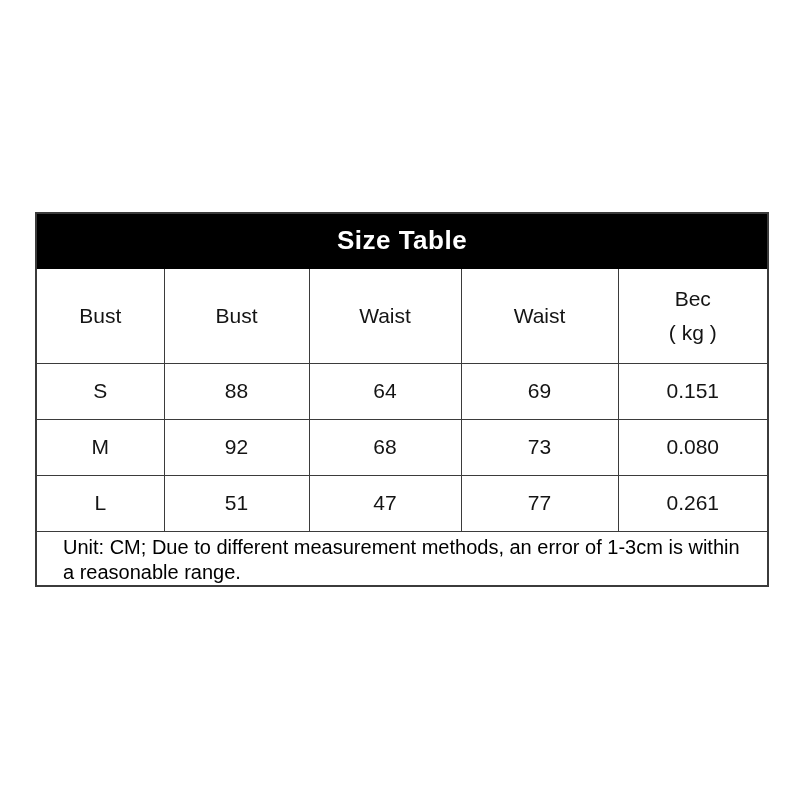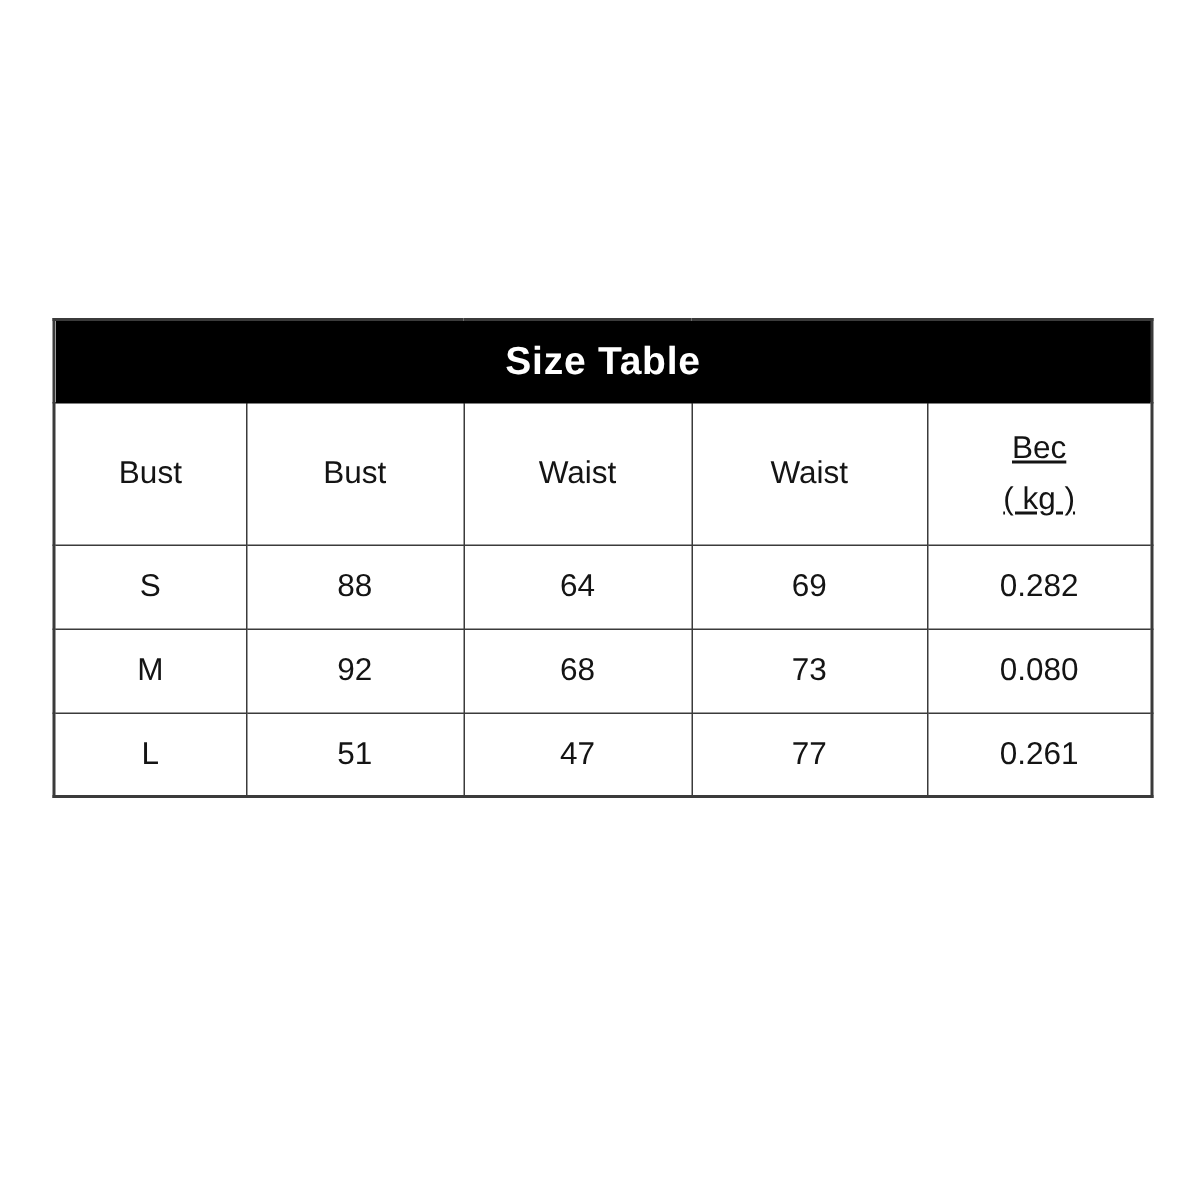--- a/index.html
+++ b/index.html
@@ -36,21 +36,21 @@
     background: #000000;
     color: #ffffff;
     font-size: 26px;
     font-weight: bold;
     letter-spacing: 0.5px;
     border: 1px solid #000000;
   }
   tr.header-row td { height: 95px; }
   tr.data-row td { height: 56px; }
 
-  .two-line-head { line-height: 34px; text-decoration: underline; }
+  .two-line-head { line-height: 34px; }
 
   tr.note-row td {
     height: 52px;
     text-align: left;
     vertical-align: top;
     padding: 3px 12px 0 26px;
     font-size: 20px;
     line-height: 25px;
     color: #000000;
   }
@@ -82,32 +82,35 @@
               <div>Bec</div>
               <div>( kg )</div>
             </div>
           </td>
         </tr>
         <tr class="data-row">
           <td>S</td>
           <td>88</td>
           <td>64</td>
           <td>69</td>
-          <td>0.282</td>
+          <td>0.151</td>
         </tr>
         <tr class="data-row">
           <td>M</td>
           <td>92</td>
           <td>68</td>
           <td>73</td>
           <td>0.080</td>
         </tr>
         <tr class="data-row">
           <td>L</td>
           <td>51</td>
           <td>47</td>
           <td>77</td>
           <td>0.261</td>
         </tr>
+        <tr class="note-row">
+          <td colspan="5">Unit: CM; Due to different measurement methods, an error of 1-3cm is within a reasonable range.</td>
+        </tr>
       </tbody>
     </table>
   </div>
 </div>
 
 </body></html>

